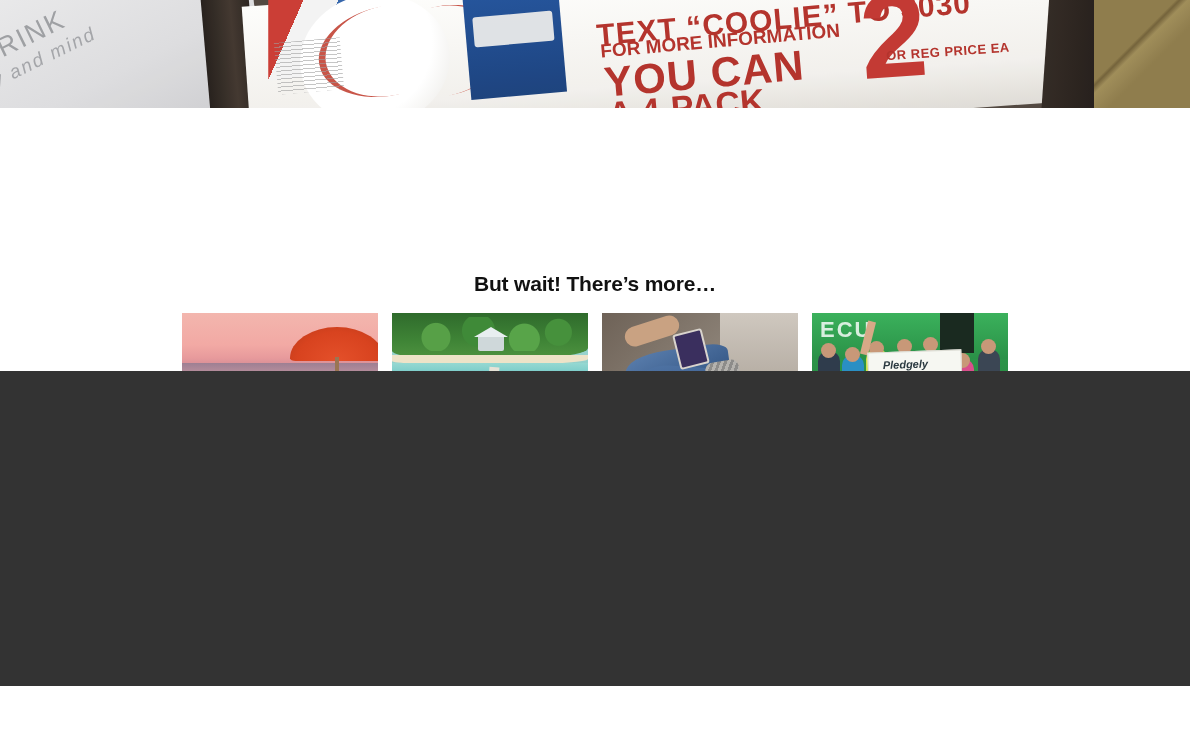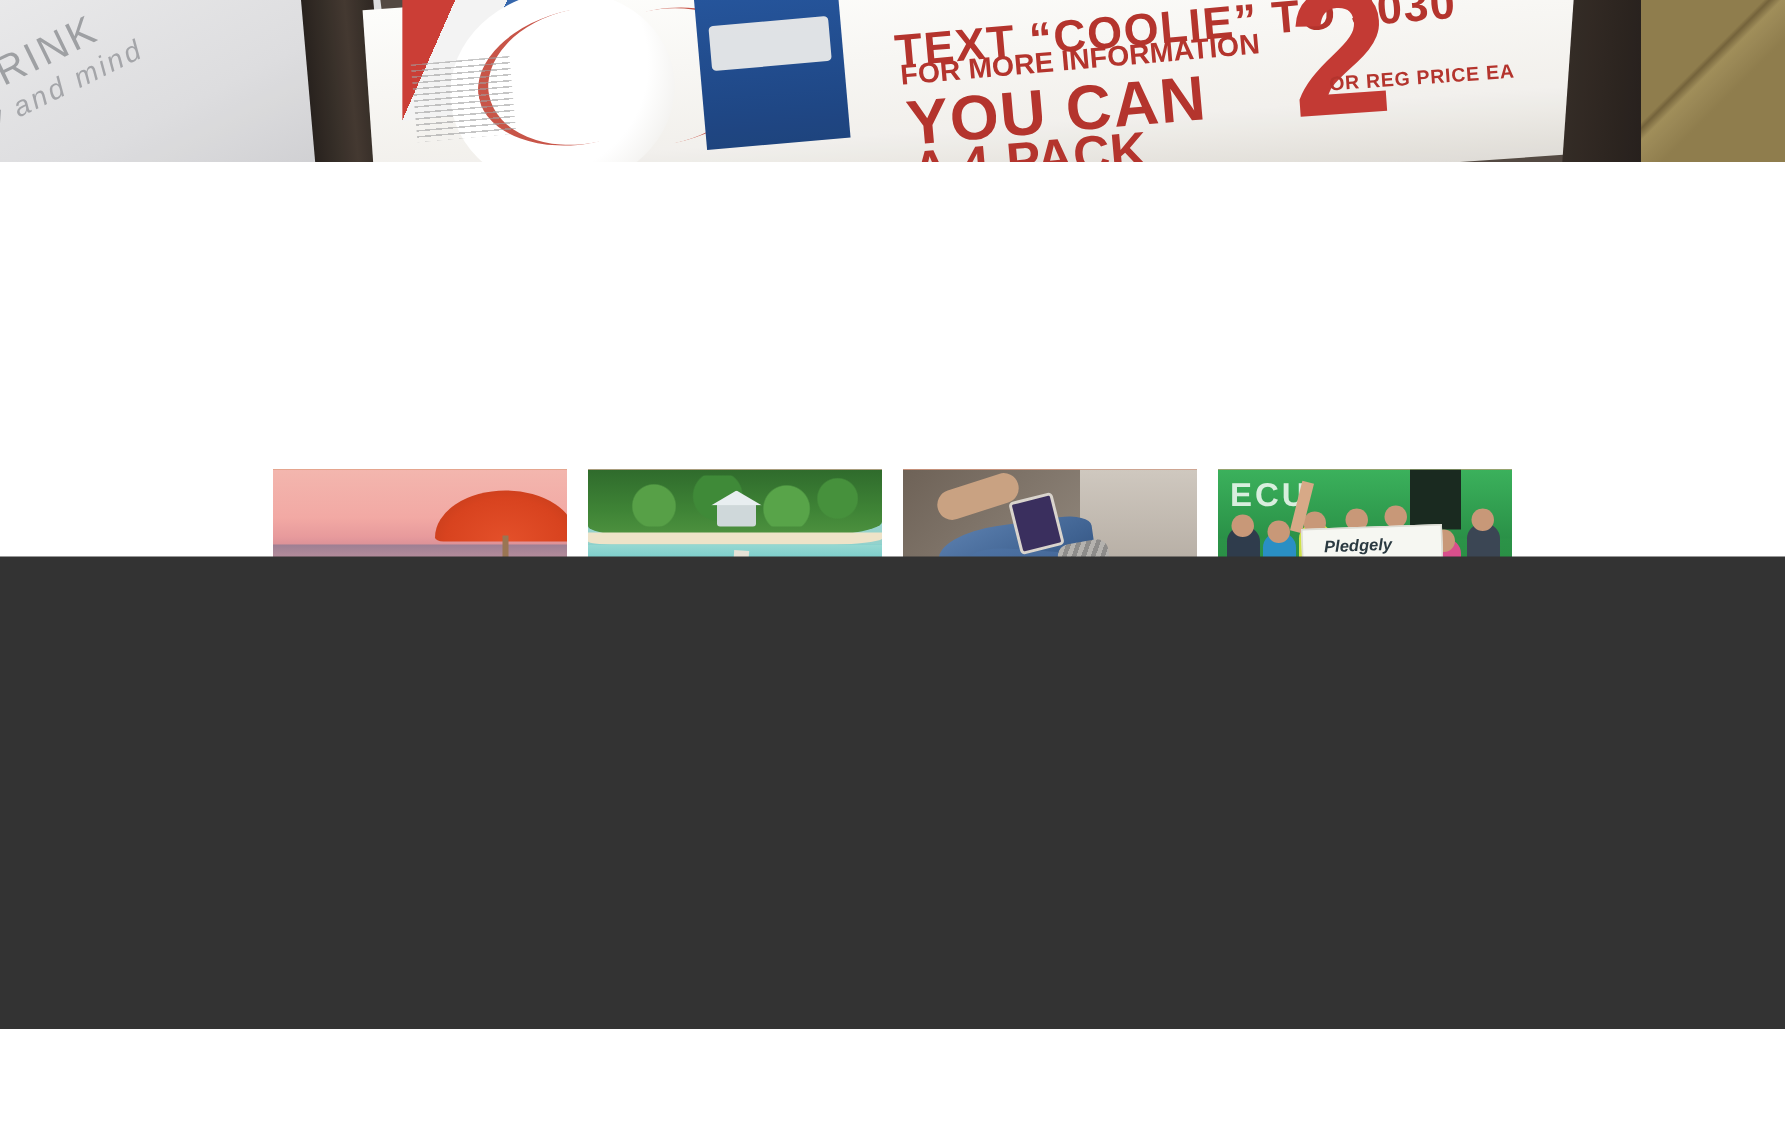--- a/index.html
+++ b/index.html
@@ -113,21 +113,21 @@
   
   .promo { position: absolute; left: 0; top: 108px; width: 1190px; height: 263px; background:#fff; }
   .promo-title {
     position: absolute; top: 164px; left: 0; width: 1190px;
     text-align: center; font-size: 21px; font-weight: 700; color: #111;
     letter-spacing: -.2px;
   }
   .thumbs { position: absolute; top: 205px; left: 182px; width: 826px; height: 100px; }
   .thumb {
     position: absolute; top: 0; width: 196px; height: 100px;
-    overflow: hidden; background: #c2410c;
+    overflow: hidden; background: #000000;
   }
   .thumb.t1 { left: 0; }
   .thumb.t2 { left: 210px; }
   .thumb.t3 { left: 420px; }
   .thumb.t4 { left: 630px; }
 
   
   .i1-sky { position:absolute; inset:0;
     background: linear-gradient(180deg,#f3b6ae 0%, #f2a9a4 32%, #e79a9c 45%, #cf8893 56%, #e7a3a4 62%, #f0bcb8 100%); }
   .i1-sea { position:absolute; left:0; top:50px; width:100%; height:14px;
@@ -253,20 +253,21 @@
       <div class="bn-redtext bn-t4">A 4-PACK</div>
       <div class="bn-bignum">2</div>
       <div class="bn-small">OR REG PRICE EA</div>
       <div class="bn-darkpost p2"></div>
       <div class="bn-wood"></div>
       <div class="bn-veil"></div>
     </div>
   </div>
 
   <div class="promo">
+    <div class="promo-title">But wait! There’s more…</div>
 
     <div class="thumbs">
 
       <div class="thumb t1">
         <div class="i1-sky"></div>
         <div class="i1-sea"></div>
         <div class="i1-sand"></div>
         <div class="i1-chair1"></div>
         <div class="i1-chair2"></div>
         <div class="i1-umb"></div>

